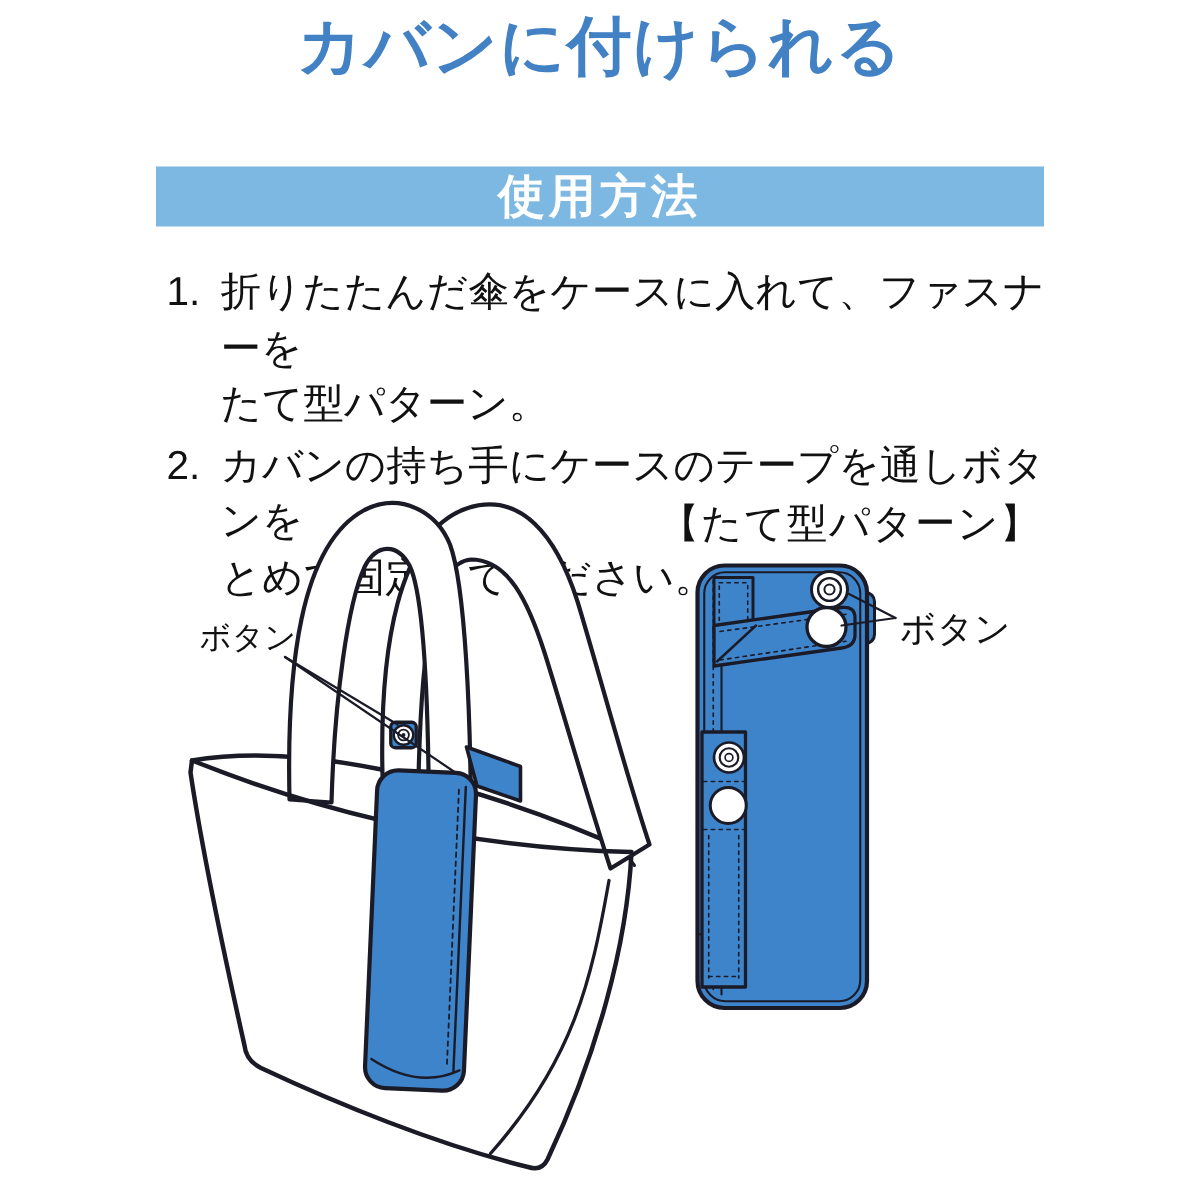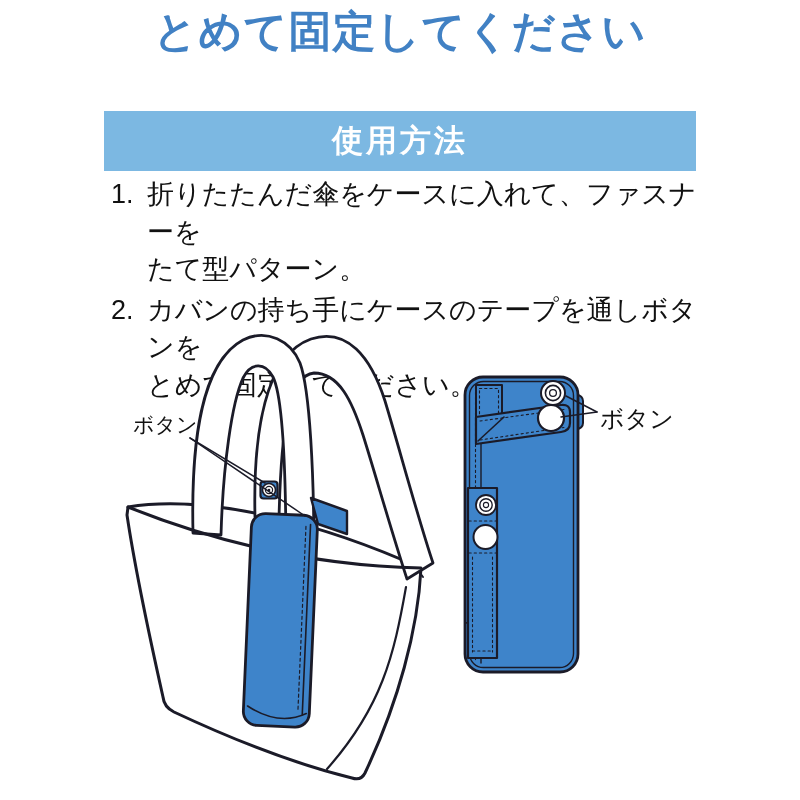--- a/index.html
+++ b/index.html
@@ -6,21 +6,21 @@
   .canvas{
     position:relative;width:800px;height:800px;background:#ffffff;overflow:hidden;
     font-family:"Liberation Sans","DejaVu Sans",sans-serif;
   }
   .page-title{
     position:absolute;left:0;top:7px;width:800px;text-align:center;
     font-size:43px;font-weight:bold;color:#4181c4;line-height:49px;letter-spacing:1px;
   }
   .page-title .tline{display:block;}
   .usage-banner{
-    position:absolute;left:104px;top:111px;width:592px;height:60px;background:#7cb8e2;
+    position:absolute;left:104px;top:111px;width:592px;height:40px;background:#7cb8e2;
     display:flex;align-items:center;justify-content:center;
     font-size:31px;font-weight:bold;color:#ffffff;letter-spacing:3px;
   }
   .instructions{
     position:absolute;left:111px;top:176px;width:600px;font-size:27px;color:#111111;
   }
   .instr-item{display:flex;line-height:37.5px;margin-bottom:3px;}
   .instr-num{width:36px;flex:none;}
   .instr-text{flex:1;}
   .pattern-label{
@@ -30,21 +30,21 @@
   .bag-illustration{position:absolute;left:95px;top:325px;}
   .case-illustration{position:absolute;left:440px;top:355px;}
   svg text{font-family:"Liberation Sans","DejaVu Sans",sans-serif;fill:#111111;}
 </style>
 </head>
 <body>
 
 <div class="canvas">
 
   <div class="page-title">
-    <span class="tline">とめて固定してください</span>
+    <span class="tline">カバンに付けられる</span>
   </div>
 
   <div class="usage-banner">
     <span>使用方法</span>
   </div>
 
   <div class="instructions">
     <div class="instr-item">
       <span class="instr-num">1.</span>
       <span class="instr-text">
@@ -54,20 +54,21 @@
     </div>
     <div class="instr-item">
       <span class="instr-num">2.</span>
       <span class="instr-text">
         <span>カバンの持ち手にケースのテープを通しボタンを</span><br>
         <span>とめて固定してください。</span>
       </span>
     </div>
   </div>
 
+  <div class="pattern-label">【たて型パターン】</div>
 
   <svg class="bag-illustration" width="340" height="470" viewBox="0 0 340 470" xmlns="http://www.w3.org/2000/svg">
     <g stroke="#1b1b28" stroke-linejoin="round" stroke-linecap="round">
 
       <path d="M 33 182 C 118 168, 235 202, 326 243 C 323 305, 303 378, 270 448 Q 266 456, 257 453 C 196 438, 128 410, 79 387 Q 69 382, 68 372 C 53 305, 39 237, 32 190 Z" fill="#ffffff" stroke-width="3"></path>
 
       <path d="M 311 262 C 299 330, 287 382, 232 444" fill="none" stroke-width="2.2"></path>
 
       <path d="M 314 233 L 328 252" fill="none" stroke-width="2"></path>
 

